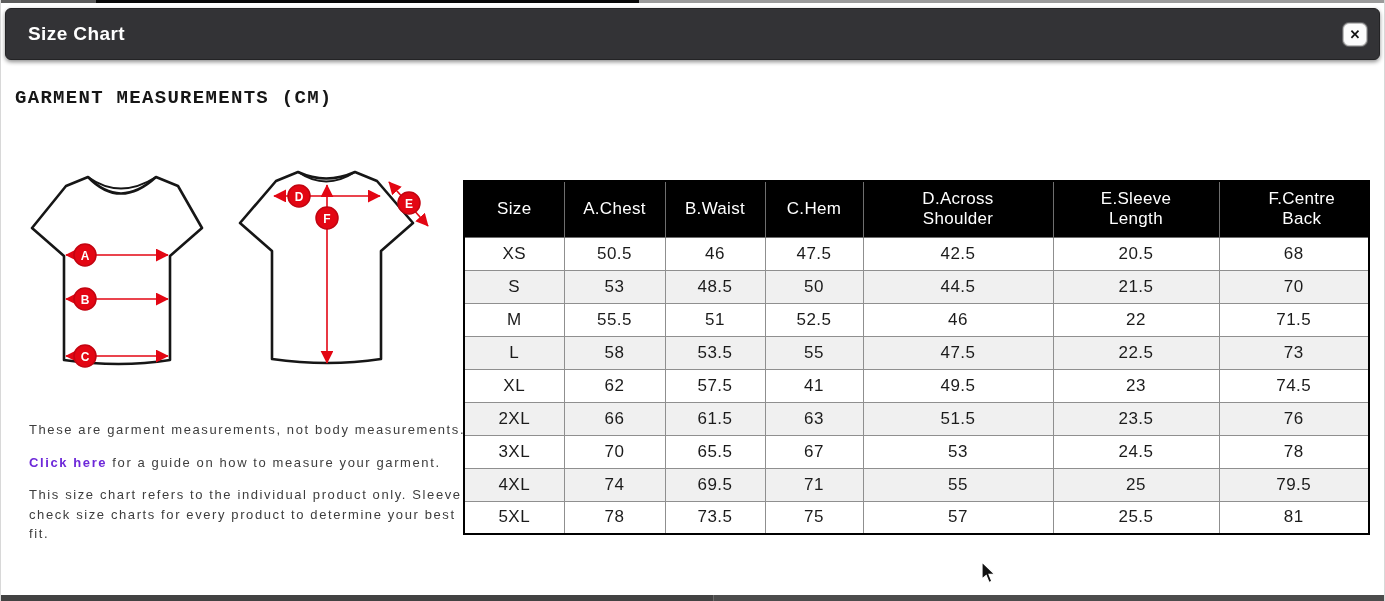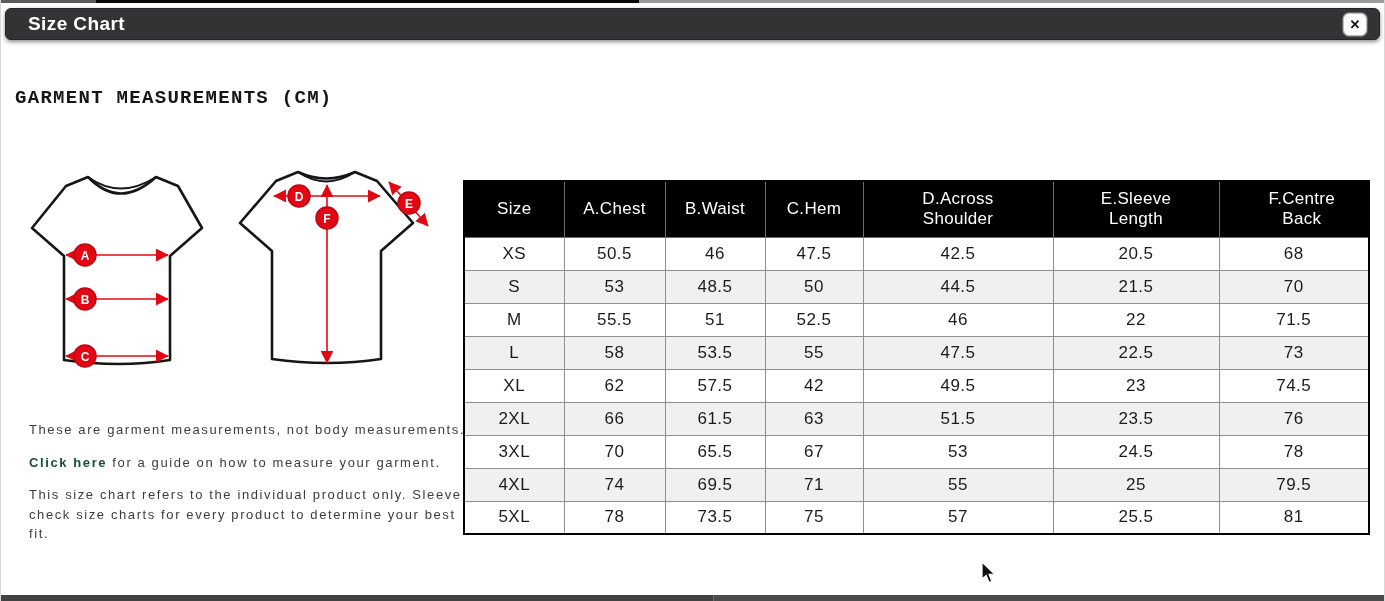--- a/index.html
+++ b/index.html
@@ -13,21 +13,21 @@
            border-left: 1px solid #d8d8d8; border-right: 1px solid #d8d8d8; }
 
   
   .top-strip { position: absolute; top: 0; left: 0; width: 100%; height: 3px; display: flex; }
   .top-strip .seg1 { width: 95px; background: #5c5c5c; }
   .top-strip .seg2 { width: 543px; background: #070707; }
   .top-strip .seg3 { flex: 1; background: #9b9b9b; }
 
   
   .modal-header {
-    position: absolute; top: 8px; left: 4px; right: 4px; height: 32px;
+    position: absolute; top: 8px; left: 4px; right: 4px; height: 52px;
     background: #333336; border: 1px solid #232325; border-radius: 6px;
     display: flex; align-items: center; justify-content: space-between;
     padding: 0 12px 0 22px;
     box-shadow: 0 2px 4px rgba(0,0,0,0.45);
   }
   .modal-title { color: #ffffff; font-size: 19px; font-weight: bold; letter-spacing: 0.4px; }
   .close-btn {
     width: 24px; height: 23px; background: #fcfcfc; color: #111;
     border: 1px solid #bdbdbd; border-radius: 6px;
     font-size: 13px; font-weight: bold; line-height: 1;
@@ -65,21 +65,21 @@
     height: 56px; font-size: 17px; letter-spacing: 0.3px;
     white-space: pre-line; vertical-align: middle; border: 1px solid #6e6e6e;
   }
   .size-table td { height: 33px; text-align: center; background: #ffffff; letter-spacing: 0.5px; }
   .size-table tbody tr:nth-child(even) td { background: #f0f0f0; }
 
   
   .notes { position: absolute; left: 28px; top: 420px; width: 448px;
            font-size: 13px; line-height: 19.5px; color: #3d3d3d; letter-spacing: 1.6px; }
   .notes p { margin: 0 0 13px 0; }
-  .link-red { color: #14532d; font-weight: bold; text-decoration: none; cursor: pointer; }
+  .link-red { color: #6d28d9; font-weight: bold; text-decoration: none; cursor: pointer; }
 
   
   .bottom-bar { position: absolute; bottom: 0; left: 0; width: 100%; height: 6px; display: flex; }
   .bottom-bar .b1 { width: 713px; background: #424242; border-right: 1px solid #6a6a6a; }
   .bottom-bar .b2 { flex: 1; background: #4c4c4c; }
 
   .cursor { position: absolute; left: 977px; top: 561px; }
 </style>
 </head>
 <body>
@@ -200,21 +200,21 @@
           <td>53.5</td>
           <td>55</td>
           <td>47.5</td>
           <td>22.5</td>
           <td>73</td>
         </tr>
         <tr>
           <td>XL</td>
           <td>62</td>
           <td>57.5</td>
-          <td>42</td>
+          <td>41</td>
           <td>49.5</td>
           <td>23</td>
           <td>74.5</td>
         </tr>
         <tr>
           <td>2XL</td>
           <td>66</td>
           <td>61.5</td>
           <td>63</td>
           <td>51.5</td>

